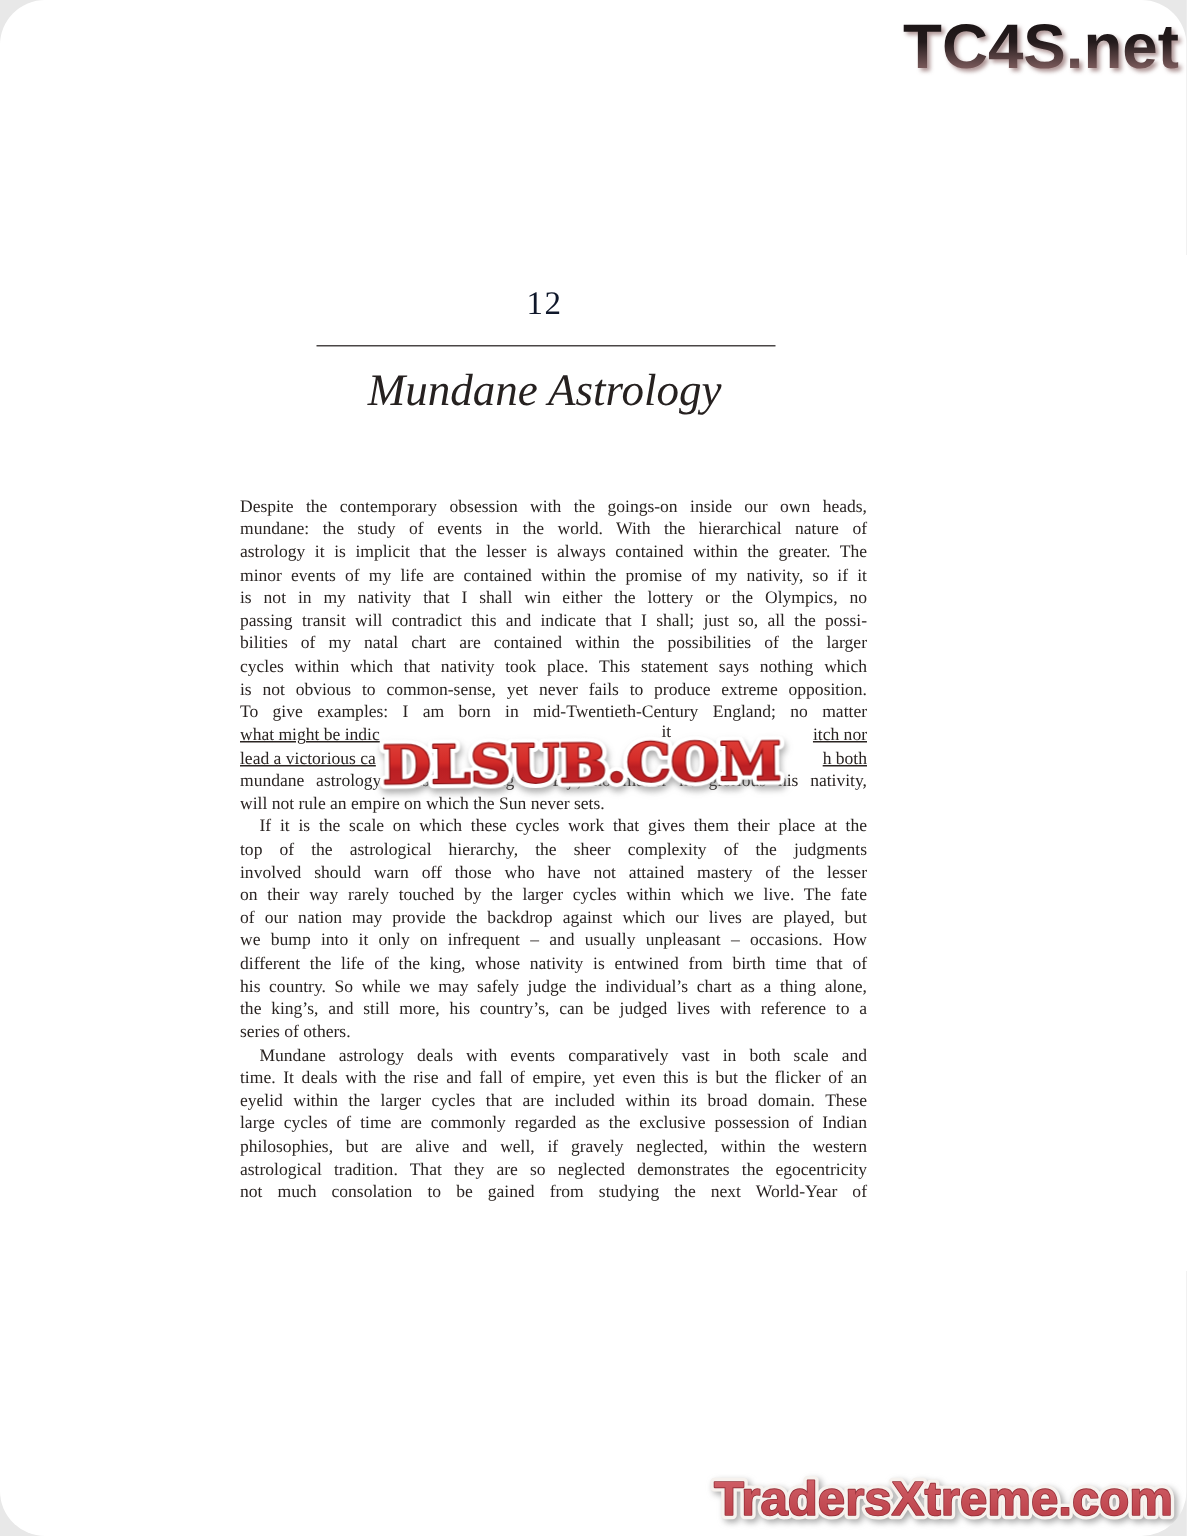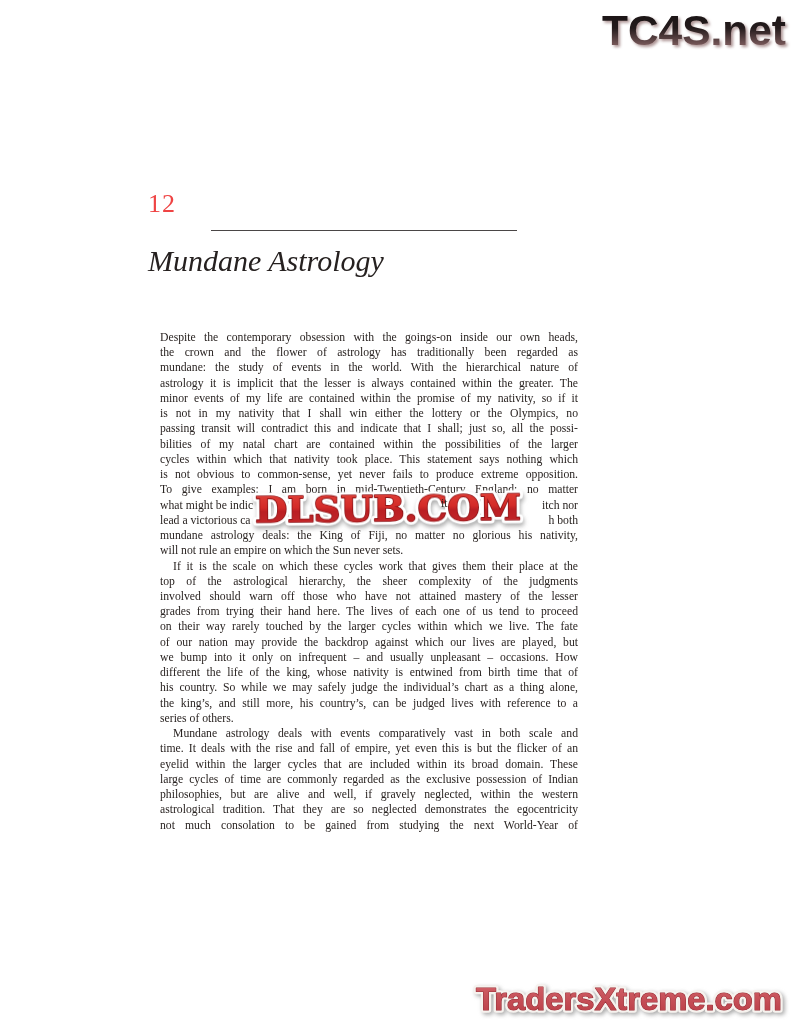--- a/index.html
+++ b/index.html
@@ -4,52 +4,53 @@
 <style>
   html,body { margin:0; padding:0; background:#e8e8e8; }
   .page {
     position: relative;
     width: 791px;
     height: 1024px;
     background: #ffffff;
     overflow: hidden;
     font-family: "Liberation Serif", serif;
     color: #2a2422;
+    border-radius: 30px;
   }
 
   
   .ch-num {
     position: absolute; left: 148px; top: 189px; width: 430px;
-    text-align: left; font-size: 26px; letter-spacing: 1px; color: #ef4444;
+    text-align: center; font-size: 22px; letter-spacing: 1px; color: #0f172a;
   }
   .ch-rule {
     position: absolute; left: 211px; top: 230px; width: 306px;
     border-top: 1px solid #4a4646; height: 0;
   }
   .ch-title {
     position: absolute; left: 148px; top: 244px; width: 430px;
-    text-align: left; font-style: italic; font-size: 30px; color: #262120;
+    text-align: center; font-style: italic; font-size: 30px; color: #262120;
   }
 
   
   .body {
     position: absolute; left: 148px; top: 330px; width: 430px;
     font-size: 11.7px; line-height: 15.24px;
   }
   .line {
     height: 15.24px;
     text-align: justify;
     text-align-last: justify;
     white-space: normal;
     overflow: visible;
     margin-left: 12px;
   }
   .line.noj { text-align-last: left; }
   .line.indent { text-indent: 13px; }
-  .line.frag { display: flex; justify-content: space-between; position: relative; }
+  .line.frag { display: flex; justify-content: space-between; position: relative; text-decoration: underline; }
   .line.frag .mid { position: absolute; left: 281px; top: -2px; z-index: 3; }
 
   
   .wm { position: absolute; overflow: visible; }
   .wm text { text-anchor: middle; }
   .wm-top {
     left: 598px; top: 4px; width: 192px; height: 52px;
     filter: drop-shadow(2px 2px 1.5px rgba(158,128,128,0.85));
   }
   .wm-top text { font: bold 42px "Liberation Sans", sans-serif; }
@@ -80,21 +81,20 @@
     </defs>
     <text x="96" y="41" textLength="184" lengthAdjust="spacingAndGlyphs" fill="url(#tcg)">TC4S.net</text>
   </svg>
 
   <div class="ch-num">12</div>
   <div class="ch-rule"></div>
   <div class="ch-title">Mundane Astrology</div>
 
   <div class="body">
       <div class="line">Despite the contemporary obsession with the goings-on inside our own heads,</div>
-      <div class="line">the crown and the flower of astrology has traditionally been regarded as</div>
       <div class="line">mundane: the study of events in the world. With the hierarchical nature of</div>
       <div class="line">astrology it is implicit that the lesser is always contained within the greater. The</div>
       <div class="line">minor events of my life are contained within the promise of my nativity, so if it</div>
       <div class="line">is not in my nativity that I shall win either the lottery or the Olympics, no</div>
       <div class="line">passing transit will contradict this and indicate that I shall; just so, all the possi-</div>
       <div class="line">bilities of my natal chart are contained within the possibilities of the larger</div>
       <div class="line">cycles within which that nativity took place. This statement says nothing which</div>
       <div class="line">is not obvious to common-sense, yet never fails to produce extreme opposition.</div>
       <div class="line">To give examples: I am born in mid-Twentieth-Century England; no matter</div>
       <div class="line frag">
@@ -104,21 +104,20 @@
       </div>
       <div class="line frag">
         <span>lead a victorious ca</span>
         <span>h both</span>
       </div>
       <div class="line">mundane astrology deals: the King of Fiji, no matter no glorious his nativity,</div>
       <div class="line noj">will not rule an empire on which the Sun never sets.</div>
       <div class="line indent">If it is the scale on which these cycles work that gives them their place at the</div>
       <div class="line">top of the astrological hierarchy, the sheer complexity of the judgments</div>
       <div class="line">involved should warn off those who have not attained mastery of the lesser</div>
-      <div class="line">grades from trying their hand here. The lives of each one of us tend to proceed</div>
       <div class="line">on their way rarely touched by the larger cycles within which we live. The fate</div>
       <div class="line">of our nation may provide the backdrop against which our lives are played, but</div>
       <div class="line">we bump into it only on infrequent – and usually unpleasant – occasions. How</div>
       <div class="line">different the life of the king, whose nativity is entwined from birth time that of</div>
       <div class="line">his country. So while we may safely judge the individual’s chart as a thing alone,</div>
       <div class="line">the king’s, and still more, his country’s, can be judged lives with reference to a</div>
       <div class="line noj">series of others.</div>
       <div class="line indent">Mundane astrology deals with events comparatively vast in both scale and</div>
       <div class="line">time. It deals with the rise and fall of empire, yet even this is but the flicker of an</div>
       <div class="line">eyelid within the larger cycles that are included within its broad domain. These</div>

